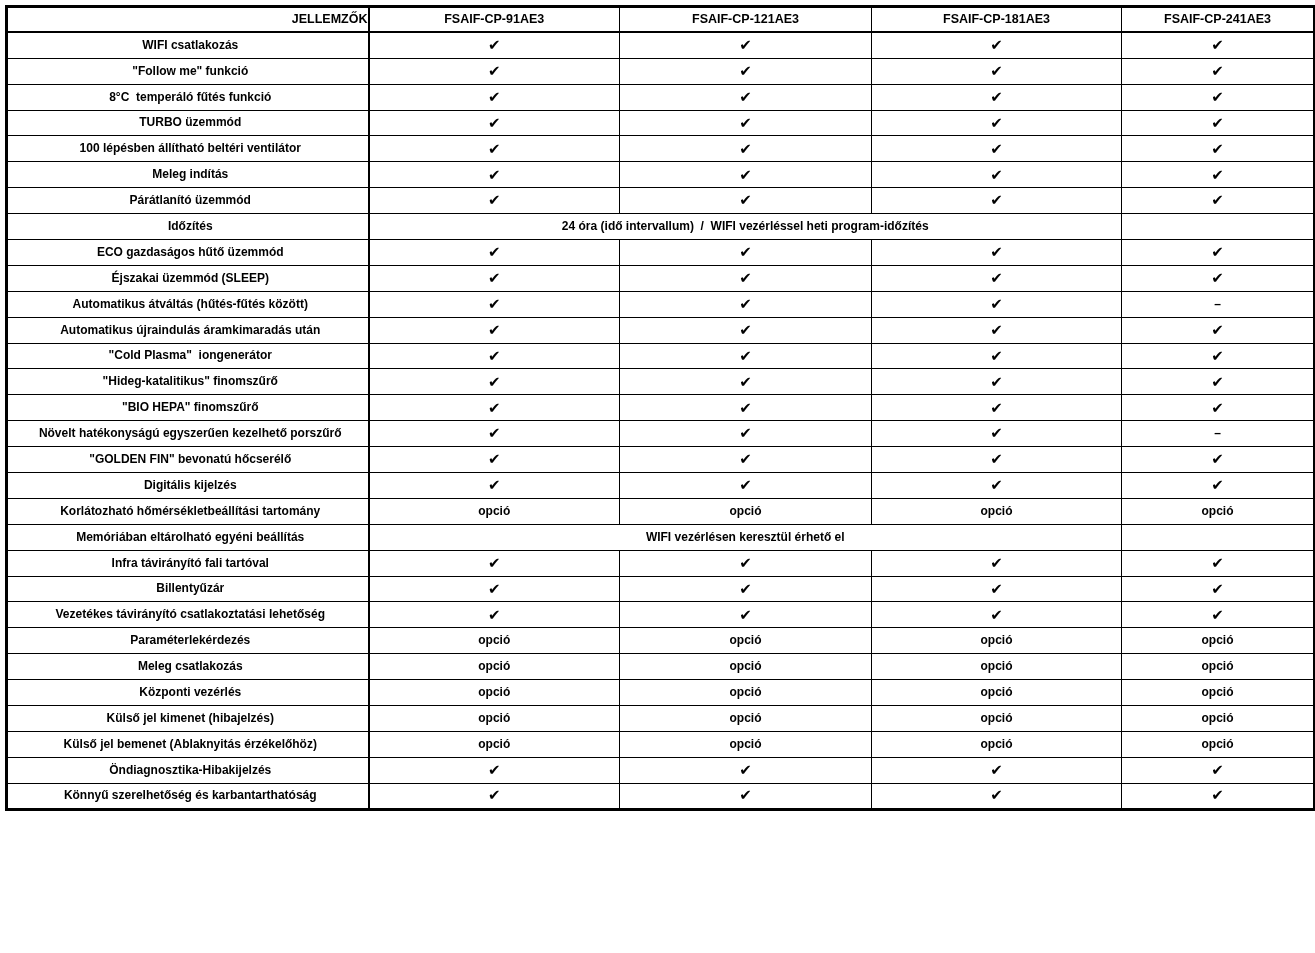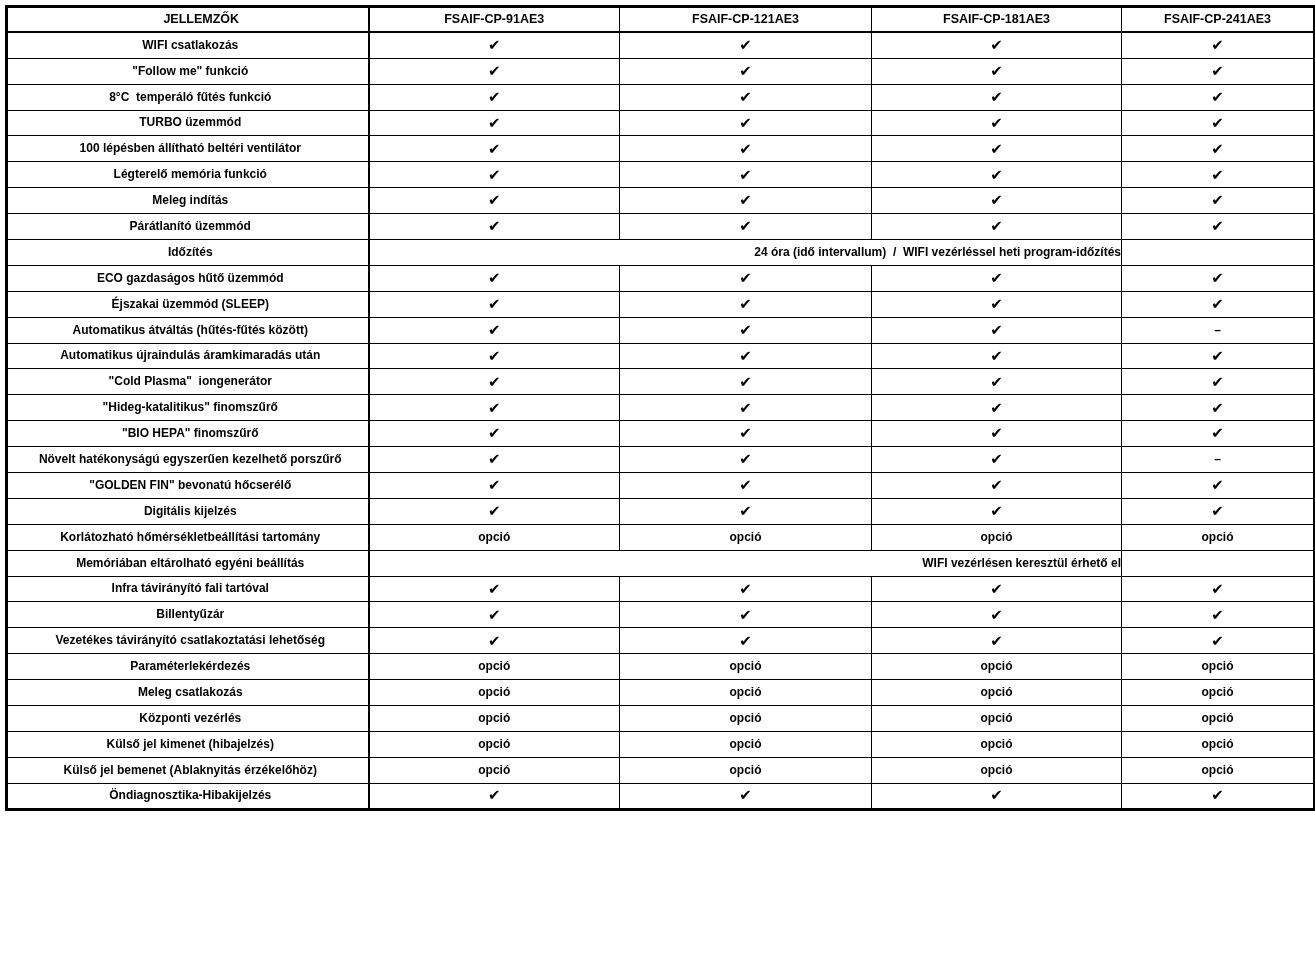--- a/index.html
+++ b/index.html
@@ -32,37 +32,37 @@
     vertical-align: middle;
   }
   thead th { border-bottom: 2px solid #000; }
   th.feature, td.feature {
     text-align: center;
     padding-left: 5px;
     border-right: 2px solid #000;
     white-space: pre;
   }
   th.feature-head {
-    text-align: center;
+    text-align: right;
     padding-left: 27px;
     border-right: 2px solid #000;
     font-size: 12.5px;
   }
   th.model-head {
     font-size: 12.5px;
   }
   td.val {
     text-align: center;
   }
   td.check {
     font-size: 15px;
     font-family: "DejaVu Sans", sans-serif;
   }
   td.merged {
-    text-align: right;
+    text-align: center;
     white-space: pre;
     margin-left: 28px;
   }
 </style>
 </head>
 <body>
 
 <div class="wrap">
   <table class="spec">
     <colgroup>
@@ -111,27 +111,20 @@
           <td class="val check">✔</td>
         </tr>
         <tr>
           <th class="feature">100 lépésben állítható beltéri ventilátor</th>
           <td class="val check">✔</td>
           <td class="val check">✔</td>
           <td class="val check">✔</td>
           <td class="val check">✔</td>
         </tr>
         <tr>
-          <th class="feature">Légterelő memória funkció</th>
-          <td class="val check">✔</td>
-          <td class="val check">✔</td>
-          <td class="val check">✔</td>
-          <td class="val check">✔</td>
-        </tr>
-        <tr>
           <th class="feature">Meleg indítás</th>
           <td class="val check">✔</td>
           <td class="val check">✔</td>
           <td class="val check">✔</td>
           <td class="val check">✔</td>
         </tr>
         <tr>
           <th class="feature">Párátlanító üzemmód</th>
           <td class="val check">✔</td>
           <td class="val check">✔</td>
@@ -276,20 +269,27 @@
         </tr>
         <tr>
           <th class="feature">Külső jel bemenet (Ablaknyitás érzékelőhöz)</th>
           <td class="val option">opció</td>
           <td class="val option">opció</td>
           <td class="val option">opció</td>
           <td class="val option">opció</td>
         </tr>
         <tr>
           <th class="feature">Öndiagnosztika-Hibakijelzés</th>
+          <td class="val check">✔</td>
+          <td class="val check">✔</td>
+          <td class="val check">✔</td>
+          <td class="val check">✔</td>
+        </tr>
+        <tr>
+          <th class="feature">Könnyű szerelhetőség és karbantarthatóság</th>
           <td class="val check">✔</td>
           <td class="val check">✔</td>
           <td class="val check">✔</td>
           <td class="val check">✔</td>
         </tr>
       </tbody>
   </table>
 </div>
 
 </body></html>

